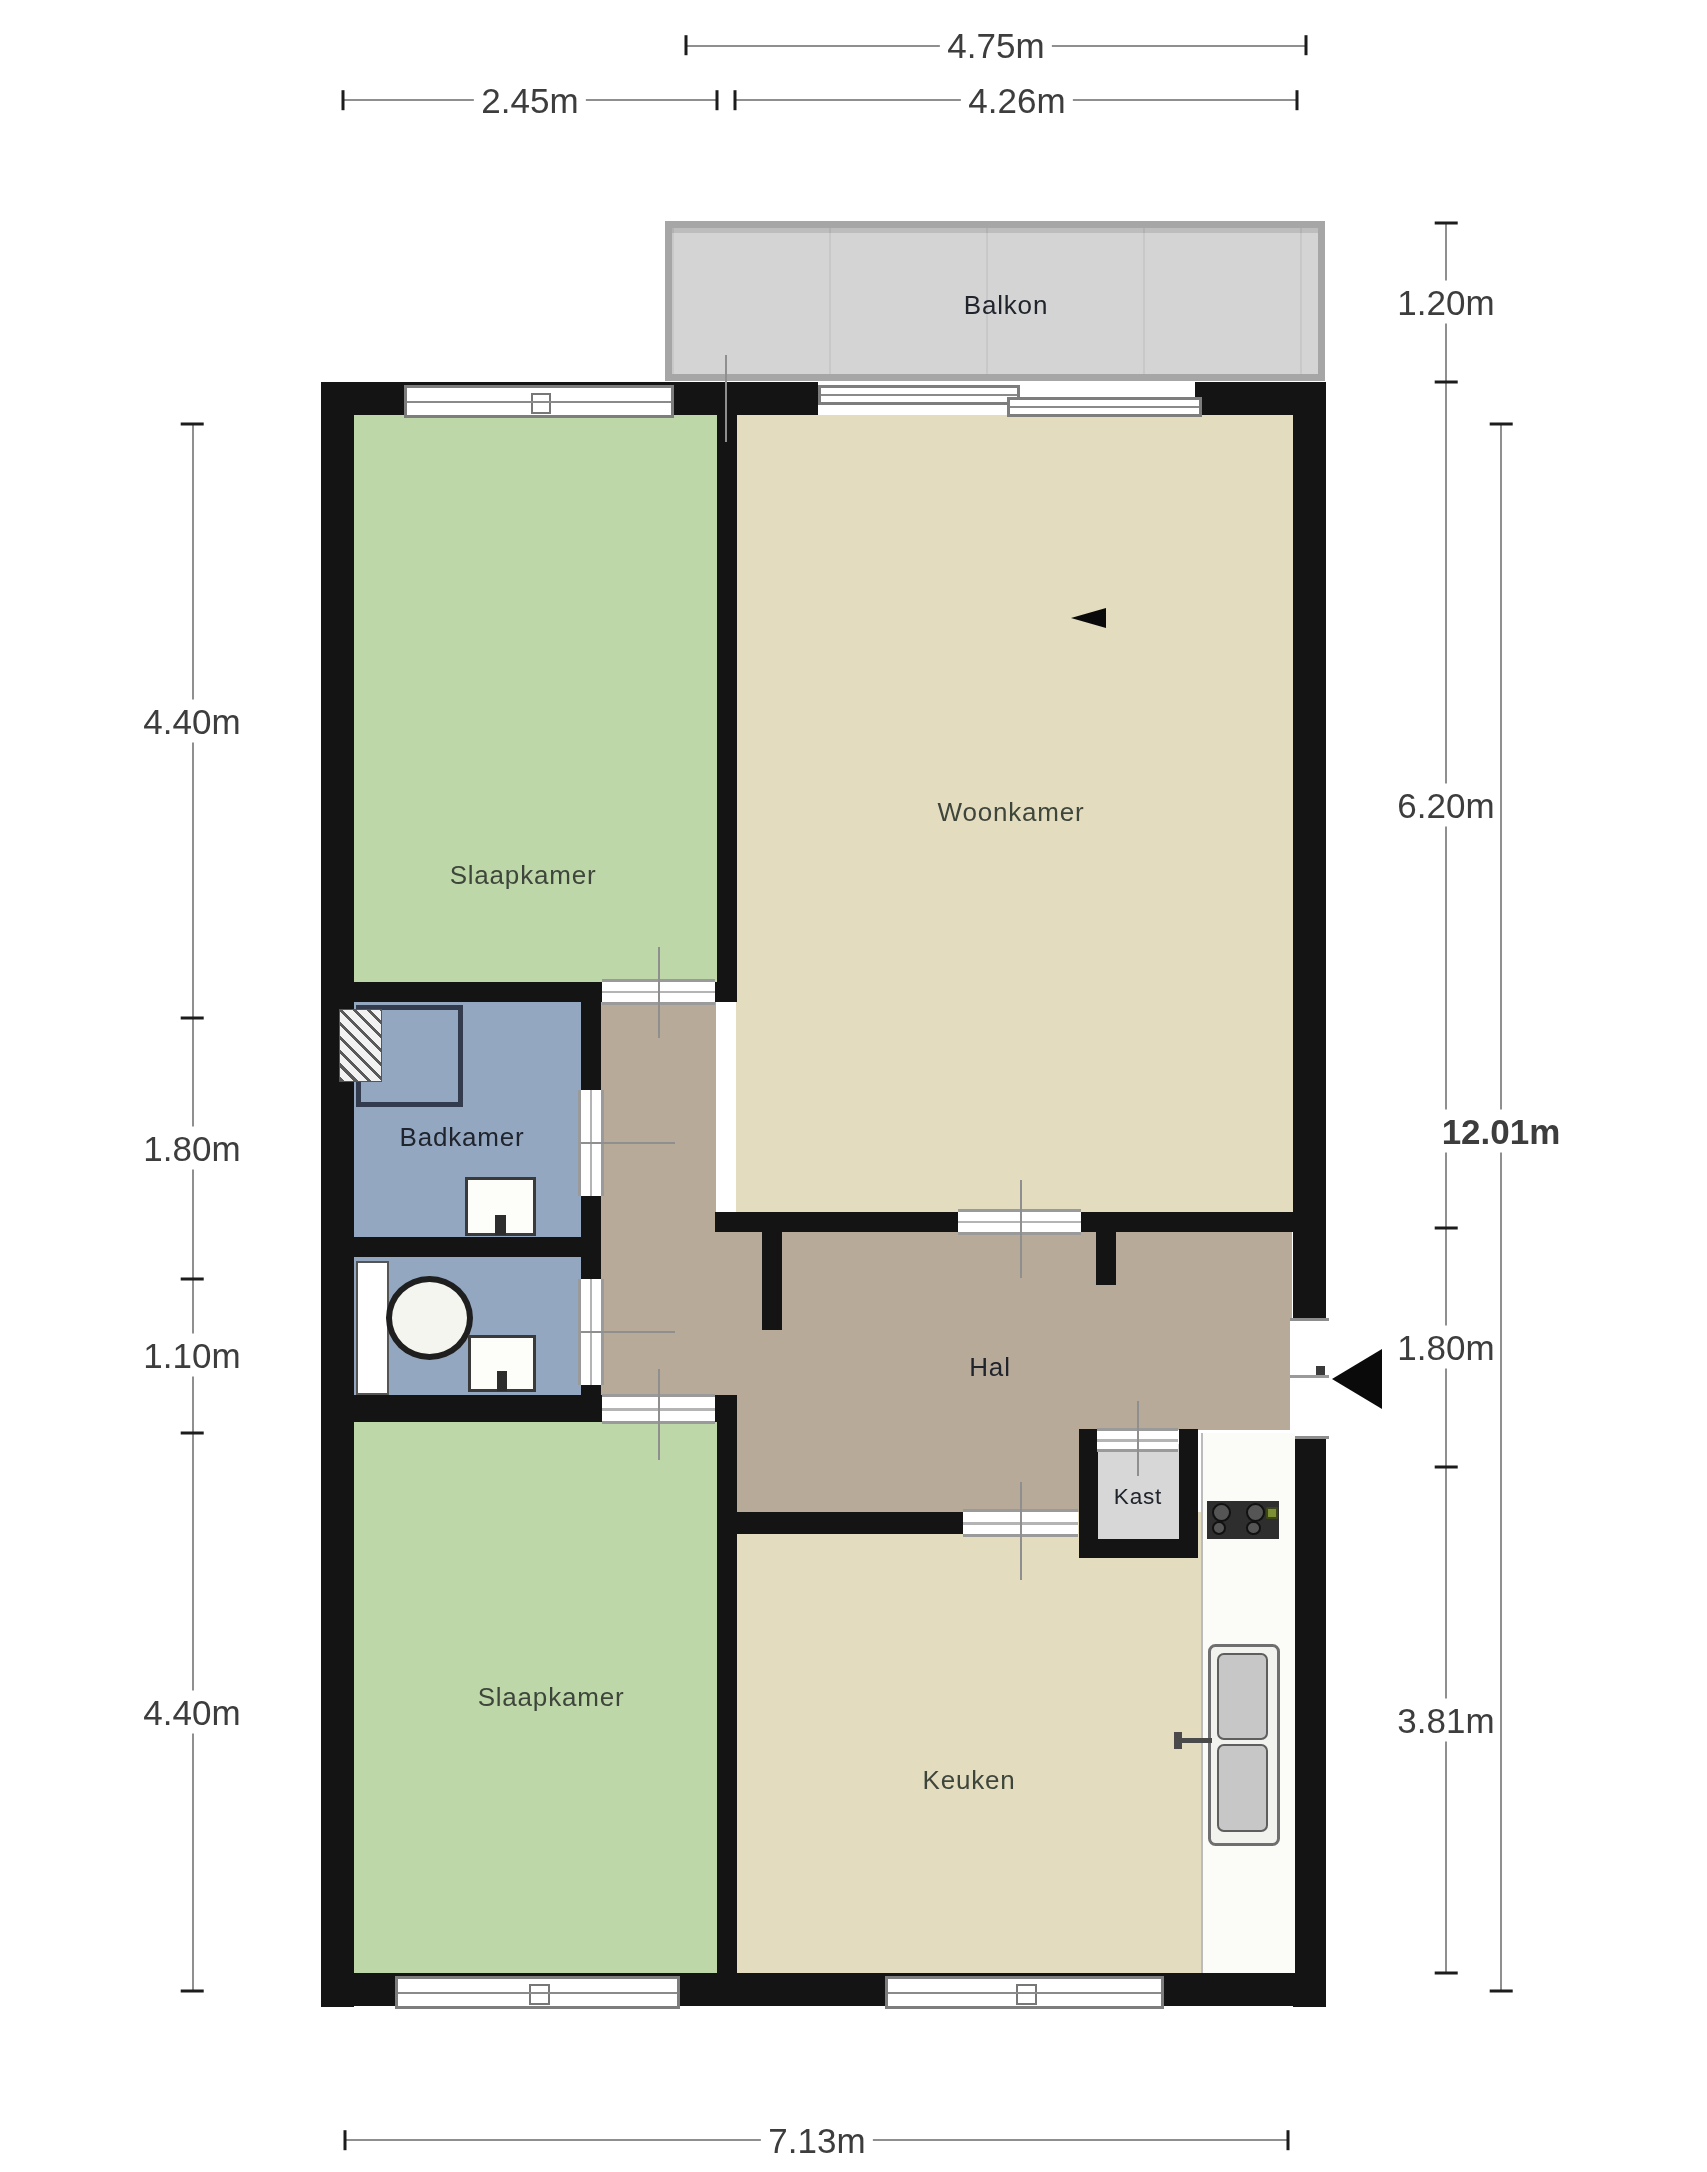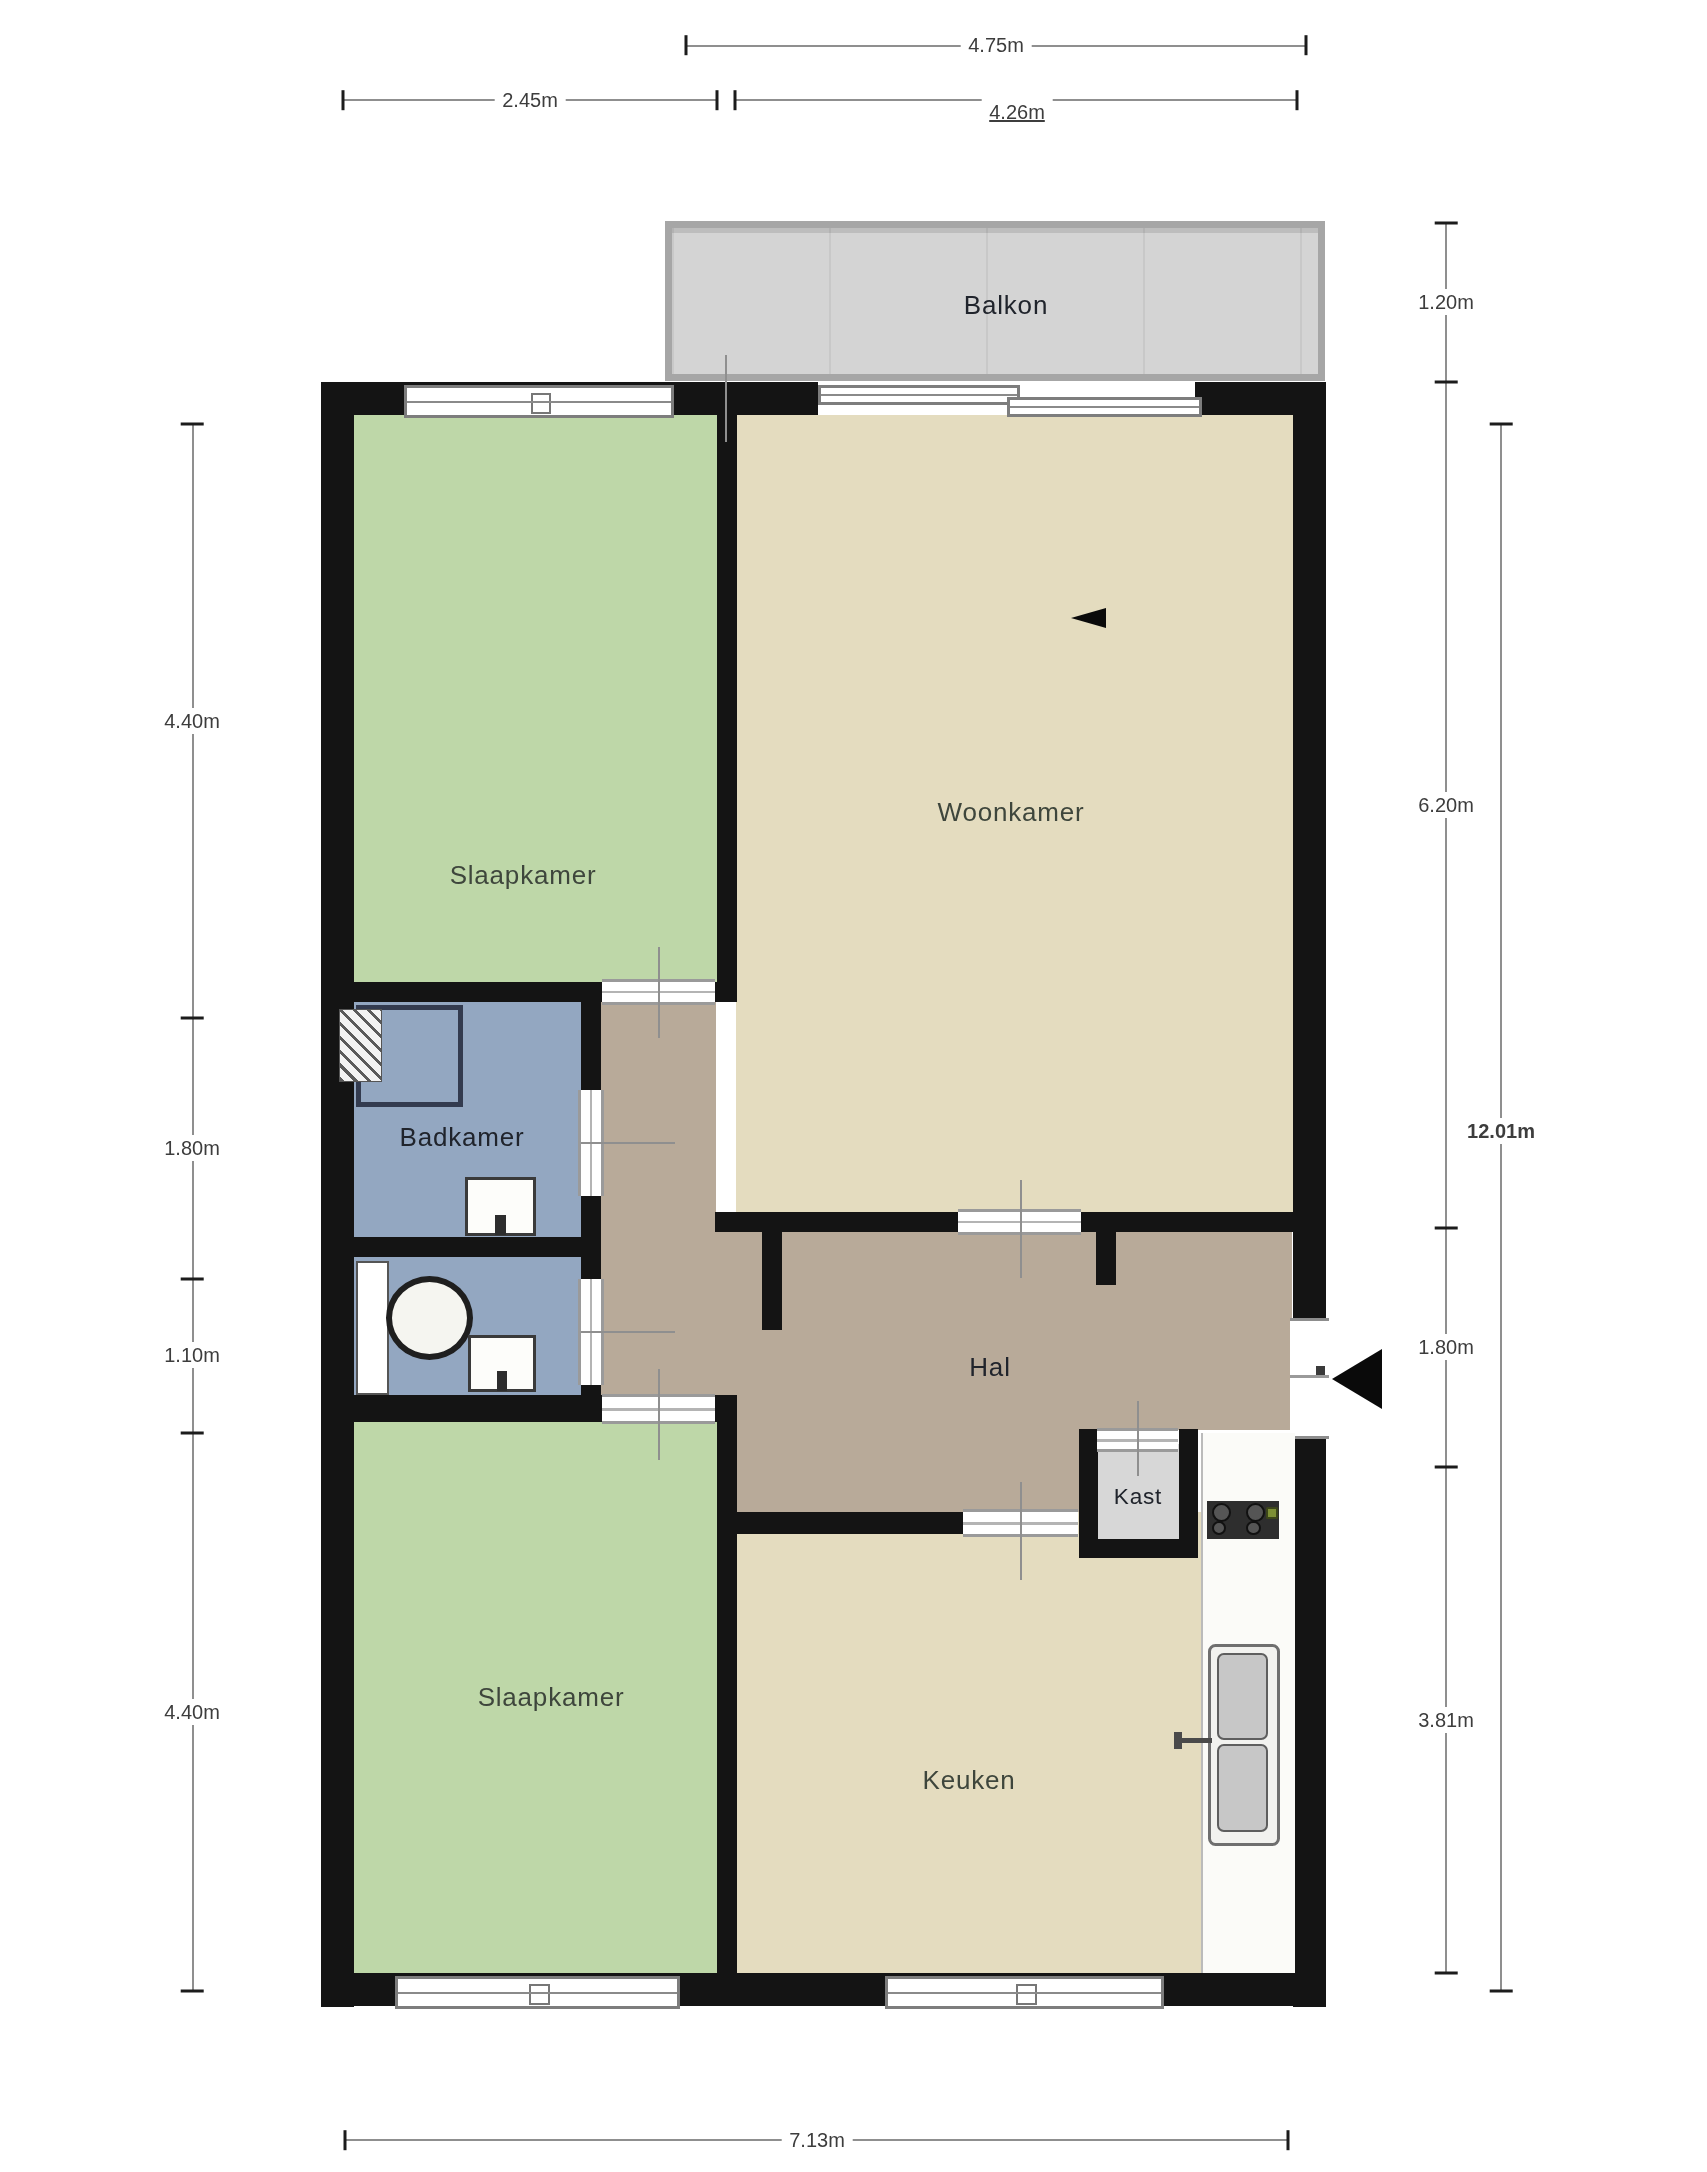--- a/index.html
+++ b/index.html
@@ -12,21 +12,21 @@
   
   .room-label{position:absolute;transform:translate(-50%,-50%);font-size:26px;color:#3e463c;
               white-space:nowrap;letter-spacing:0.8px;}
   .room-label.dark{color:#20242c;}
   
   .dim-line-h{position:absolute;height:2.3px;background:#8f8f8f;}
   .dim-line-v{position:absolute;width:2.3px;background:#8f8f8f;}
   .tick-h{position:absolute;width:3px;height:19.6px;background:#1c1c1c;transform:translate(-50%,-50%);}
   .tick-v{position:absolute;width:22.6px;height:3px;background:#1c1c1c;transform:translate(-50%,-50%);}
   .dim-label{position:absolute;transform:translate(-50%,-50%);background:#ffffff;color:#3d3d3d;
-             font-size:20px;padding:1.5px 7.5px;white-space:nowrap;}
+             font-size:35px;padding:1.5px 7.5px;white-space:nowrap;}
   
   .door-h{position:absolute;background:#ffffff;border-top:3px solid #9a9a9a;border-bottom:3px solid #9a9a9a;}
   .door-h::after{content:"";position:absolute;left:0;right:0;top:50%;height:2.3px;margin-top:-0.8px;background:#b4b4b4;}
   .door-v{position:absolute;background:#ffffff;border-left:3px solid #9a9a9a;border-right:3px solid #9a9a9a;}
   .door-v::after{content:"";position:absolute;top:0;bottom:0;left:50%;width:2.3px;margin-left:-0.8px;background:#b4b4b4;}
   .window{position:absolute;background:#ffffff;border:3px solid #7d7d7d;}
   .window::after{content:"";position:absolute;left:0;right:0;top:50%;height:2.3px;margin-top:-0.8px;background:#8a8a8a;}
   .window .handle{position:absolute;left:50%;top:50%;width:16.6px;height:16.6px;margin:-8.3px 0 0 -8.3px;
                   background:#fff;border:2.3px solid #777;}
   .guide{position:absolute;background:#8f8f8f;}
@@ -164,21 +164,21 @@
   <div class="dim-label" style="left:996px;top:45px;">4.75m</div>
 
   <div class="dim-line-h" style="left:343px;top:99px;width:373px;"></div>
   <div class="tick-h" style="left:343px;top:100px;"></div>
   <div class="tick-h" style="left:717px;top:100px;"></div>
   <div class="dim-label" style="left:530px;top:100px;">2.45m</div>
 
   <div class="dim-line-h" style="left:735px;top:99px;width:562px;"></div>
   <div class="tick-h" style="left:735px;top:100px;"></div>
   <div class="tick-h" style="left:1297px;top:100px;"></div>
-  <div class="dim-label" style="left:1017px;top:112px;text-decoration:underline;">4.26m</div>
+  <div class="dim-label" style="left:1017px;top:100px;">4.26m</div>
 
   <div class="dim-line-v" style="left:192px;top:424px;height:1567px;"></div>
   <div class="tick-v" style="left:192px;top:424px;"></div>
   <div class="tick-v" style="left:192px;top:1018px;"></div>
   <div class="tick-v" style="left:192px;top:1279px;"></div>
   <div class="tick-v" style="left:192px;top:1433px;"></div>
   <div class="tick-v" style="left:192px;top:1991px;"></div>
   <div class="dim-label" style="left:192px;top:721px;">4.40m</div>
   <div class="dim-label" style="left:192px;top:1148px;">1.80m</div>
   <div class="dim-label" style="left:192px;top:1355px;">1.10m</div>

